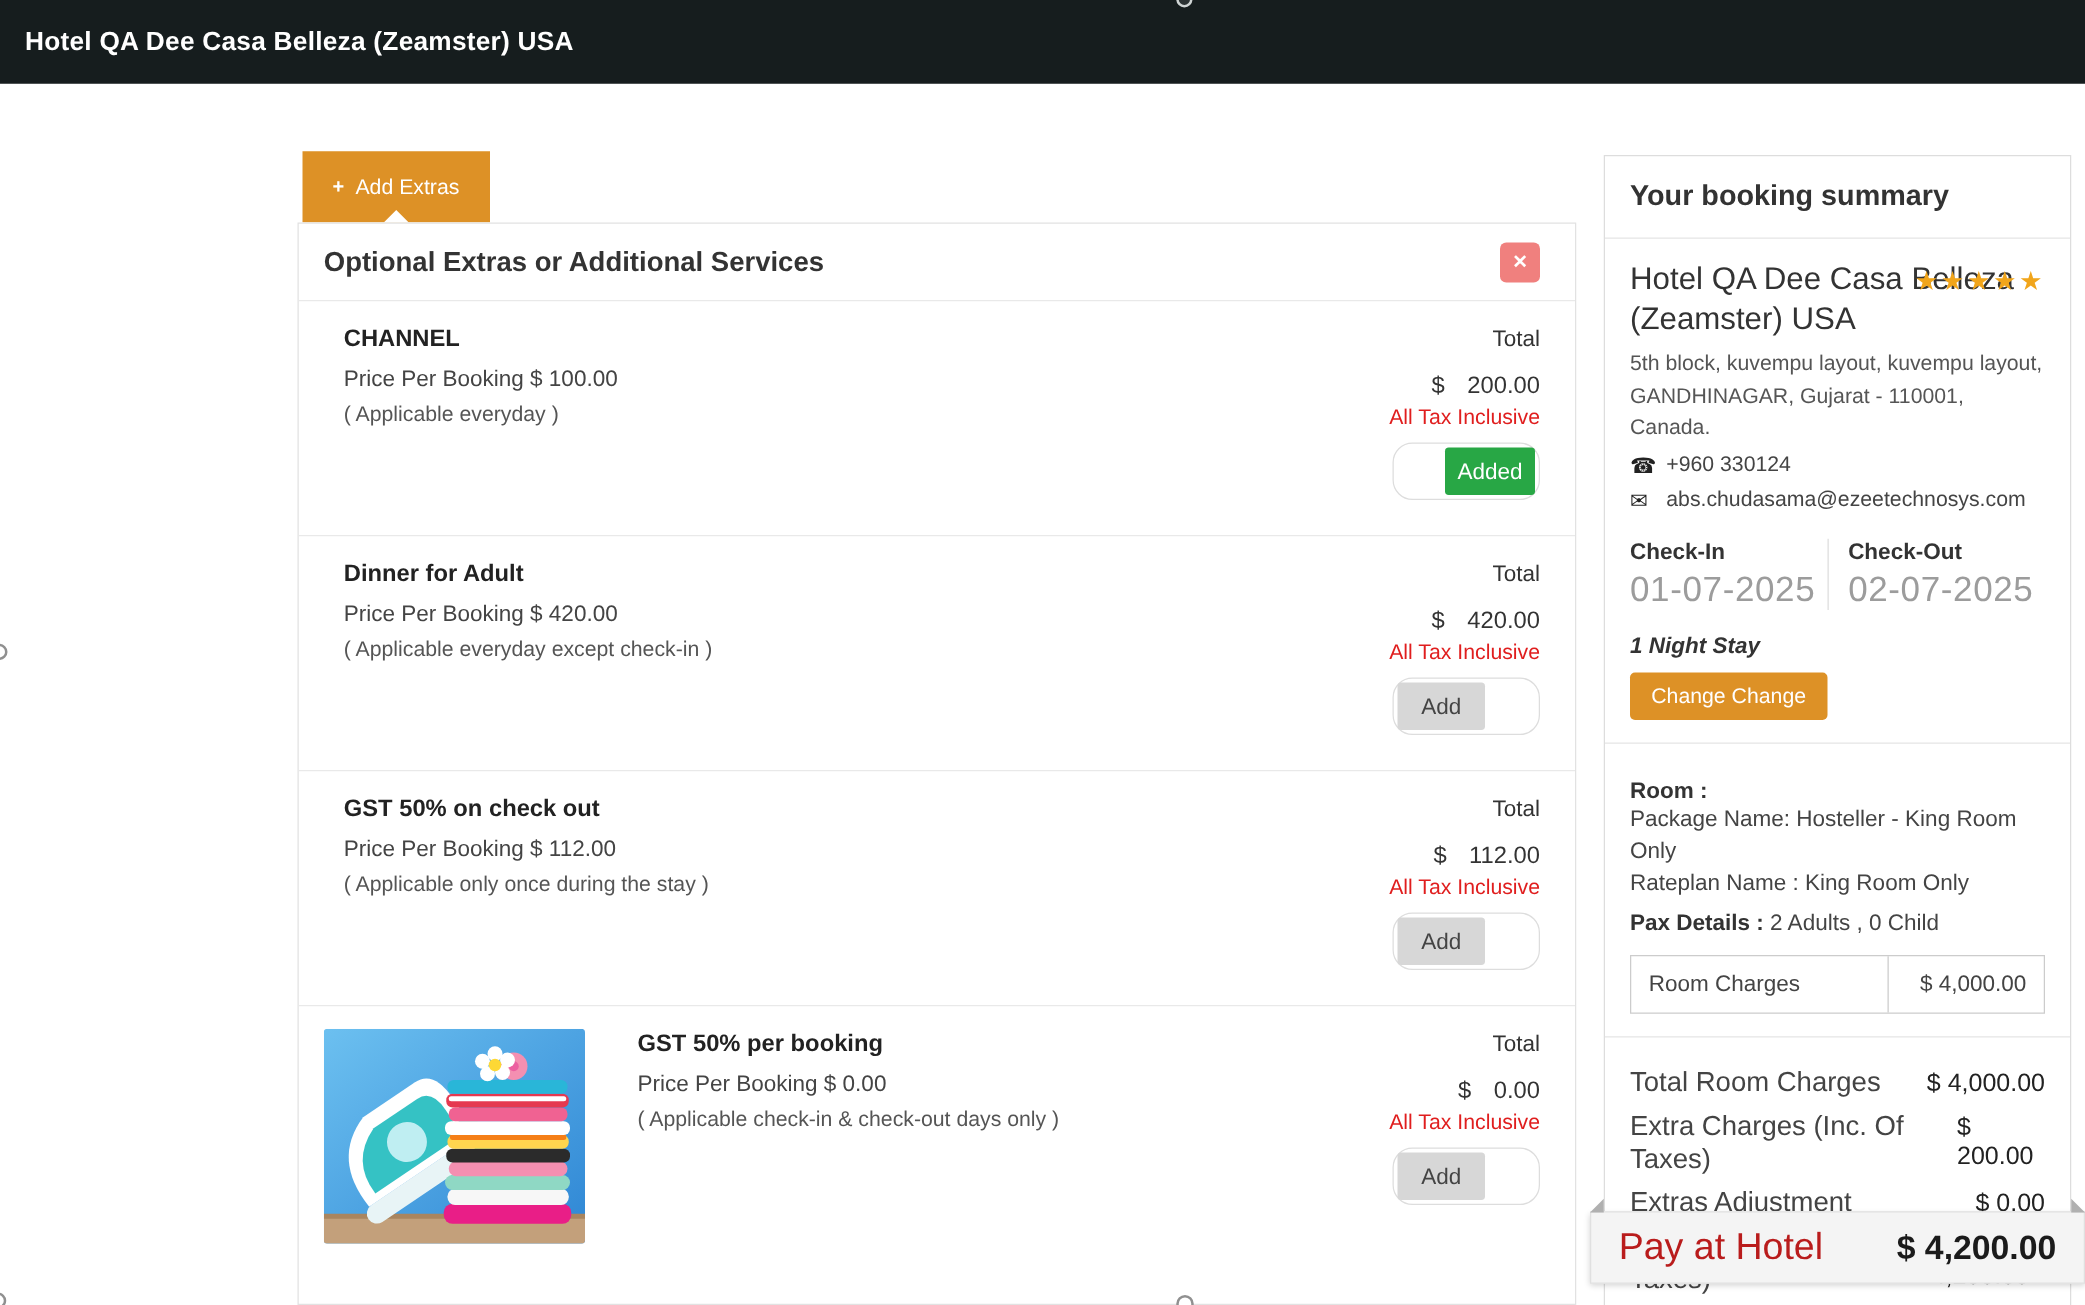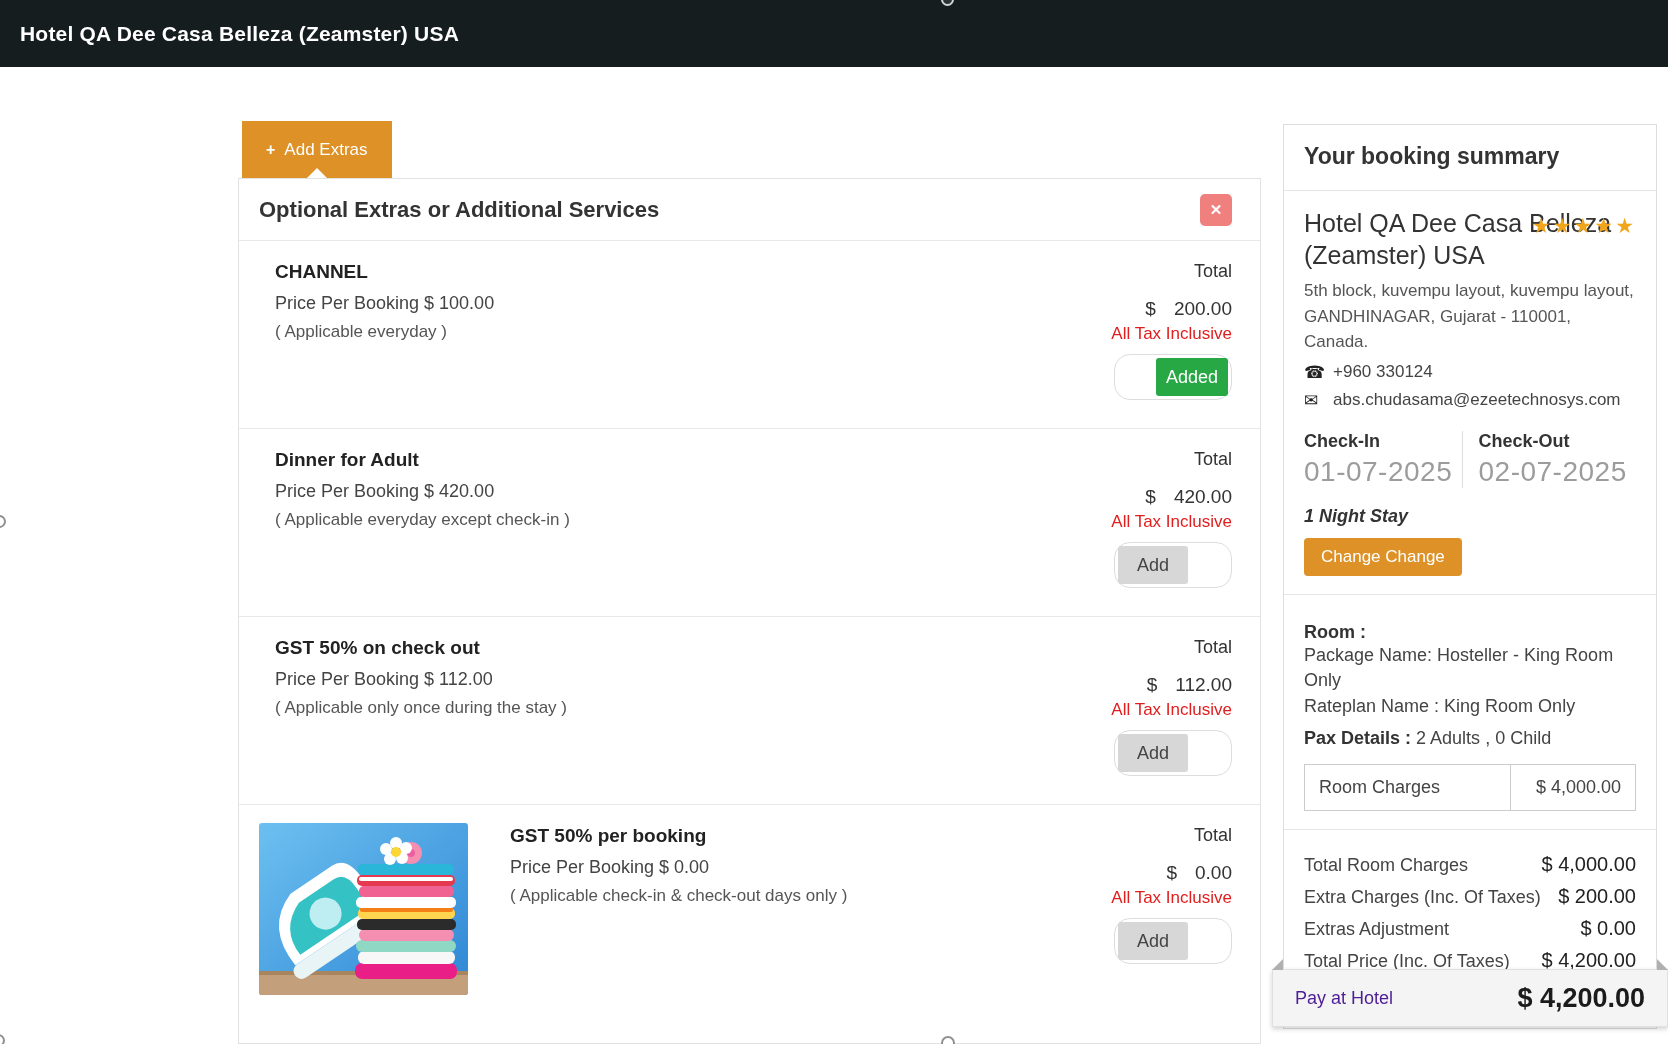--- a/index.html
+++ b/index.html
@@ -84,34 +84,34 @@
   .room-label { font-size:18px; font-weight:700; color:#333; margin-top:13px; }
   .room-line { font-size:18px; color:#444; line-height:1.42; }
   .pax-line { font-size:18px; color:#444; margin-top:9px; }
   .pax-line b { color:#333; }
   .charges-table { width:100%; border:1px solid #ccc; margin-top:15px; display:flex; }
   .ct-left { flex:1; padding:12px 14px; font-size:18px; color:#444; }
   .ct-right { width:38%; border-left:1px solid #ccc; padding:12px 14px; font-size:18px; color:#444;
               text-align:right; }
 
   .tot-row { display:flex; justify-content:space-between; align-items:baseline; margin:9px 0; }
-  .tot-label { font-size:18px; color:#444; }
+  .tot-label { font-size:22px; color:#444; }
   .tot-value { font-size:20px; color:#222; }
   .breakdown-link { display:inline-block; margin-top:8px; font-size:18px; font-weight:700;
                     color:#222; text-decoration:underline; cursor:pointer; }
 
   
   .pay-footer { position:absolute; left:1272px; top:969px; width:396px; height:58px;
                 background:#f4f4f4; border:1px solid #e0e0e0; box-shadow:0 2px 5px rgba(0,0,0,.18);
                 display:flex; align-items:center; justify-content:space-between; padding:0 22px; }
   .pay-footer .fold-l { position:absolute; left:-1px; top:-11px; width:0; height:0;
                 border-bottom:11px solid #b0b0b0; border-left:11px solid transparent; }
   .pay-footer .fold-r { position:absolute; right:-1px; top:-11px; width:0; height:0;
                 border-bottom:11px solid #b0b0b0; border-right:11px solid transparent; }
-  .pay-label { font-size:18px; color:#4c1d95; }
+  .pay-label { font-size:30px; color:#b91c1c; }
   .pay-value { font-size:27px; font-weight:700; color:#1b1b1b; }
 
   
   .handle { position:absolute; border-radius:50%; background:#fff; border:2px solid #909090; }
   .h-left { left:-7px; top:515px; width:13px; height:13px; }
   .h-bottom-c { left:941px; top:1036px; width:14px; height:14px; }
   .h-bottom-l { left:-8px; top:1034px; width:13px; height:13px; }
 </style>
 </head>
 <body>

